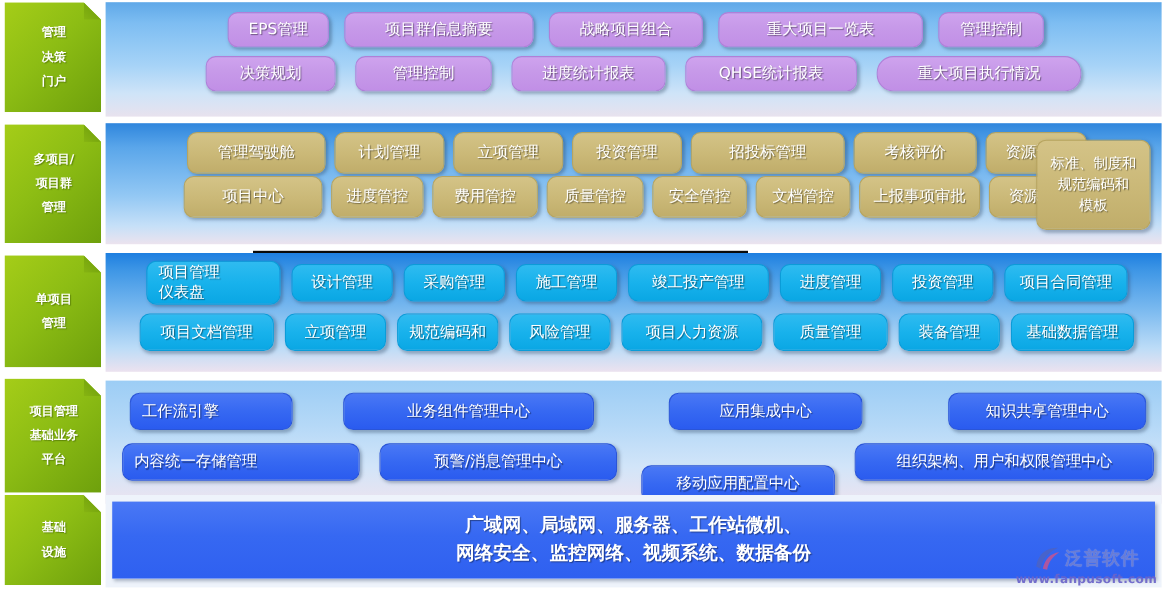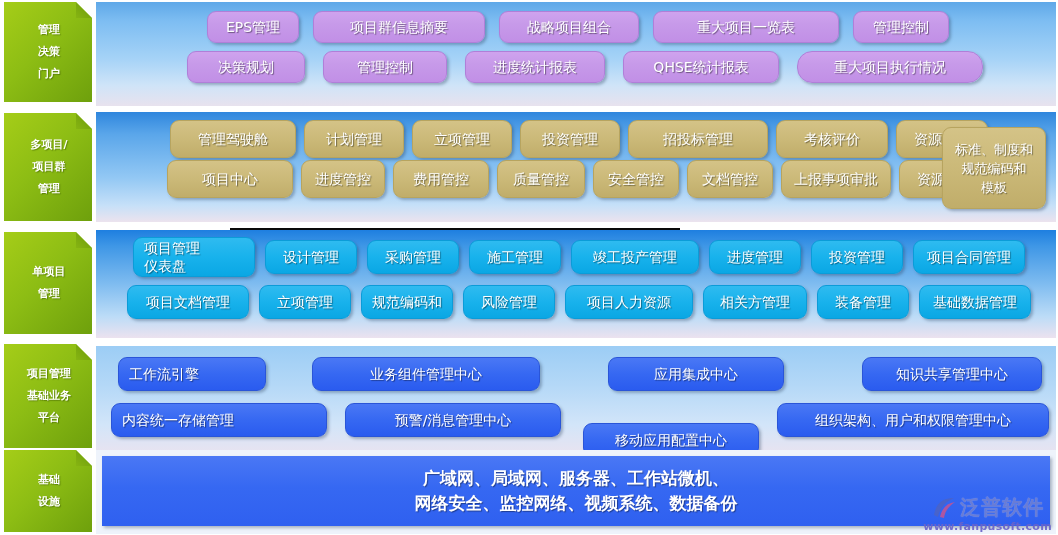--- a/index.html
+++ b/index.html
@@ -141,21 +141,21 @@
     bottom: 2px;
     display: flex;
     flex-direction: column;
     align-items: center;
     pointer-events: none;
     opacity: .92;
   }
   .wm-top { display: flex; align-items: center; gap: 3px; }
   .wm-mark { width: 26px; height: 26px; position: relative; }
   .wm-text {
-    font-size: 20px; font-weight: bold; color: #6d7fd4;
+    font-size: 16px; font-weight: bold; color: #6d7fd4;
     letter-spacing: 1px;
     text-shadow: 0 0 1px rgba(255,255,255,.4);
   }
   .wm-url {
     font-size: 11px; font-weight: bold; color: #6b64c9;
     letter-spacing: .3px; margin-top: -1px;
   }
 </style>
 </head>
 <body>
@@ -237,21 +237,21 @@
       <div class="btn btn-cyan" style="width:92px; height:34px;">进度管理</div>
       <div class="btn btn-cyan" style="width:92px; height:34px;">投资管理</div>
       <div class="btn btn-cyan" style="width:112px; height:34px;">项目合同管理</div>
     </div>
     <div class="row" style="height:46px; padding-top:6px; gap:10px; padding-left:12px;">
       <div class="btn btn-cyan" style="width:122px; height:34px;">项目文档管理</div>
       <div class="btn btn-cyan" style="width:92px; height:34px;">立项管理</div>
       <div class="btn btn-cyan" style="width:92px; height:34px;">规范编码和</div>
       <div class="btn btn-cyan" style="width:92px; height:34px;">风险管理</div>
       <div class="btn btn-cyan" style="width:128px; height:34px;">项目人力资源</div>
-      <div class="btn btn-cyan" style="width:104px; height:34px;">相关方管理</div>
+      <div class="btn btn-cyan" style="width:104px; height:34px;">质量管理</div>
       <div class="btn btn-cyan" style="width:92px; height:34px;">装备管理</div>
       <div class="btn btn-cyan" style="width:112px; height:34px;">基础数据管理</div>
     </div>
   </div>
 
   <div class="green-tab" style="top:344px; height:104px;">
     <span class="fold"></span>
     <span class="lbl">项目管理
 基础业务
 平台</span>

